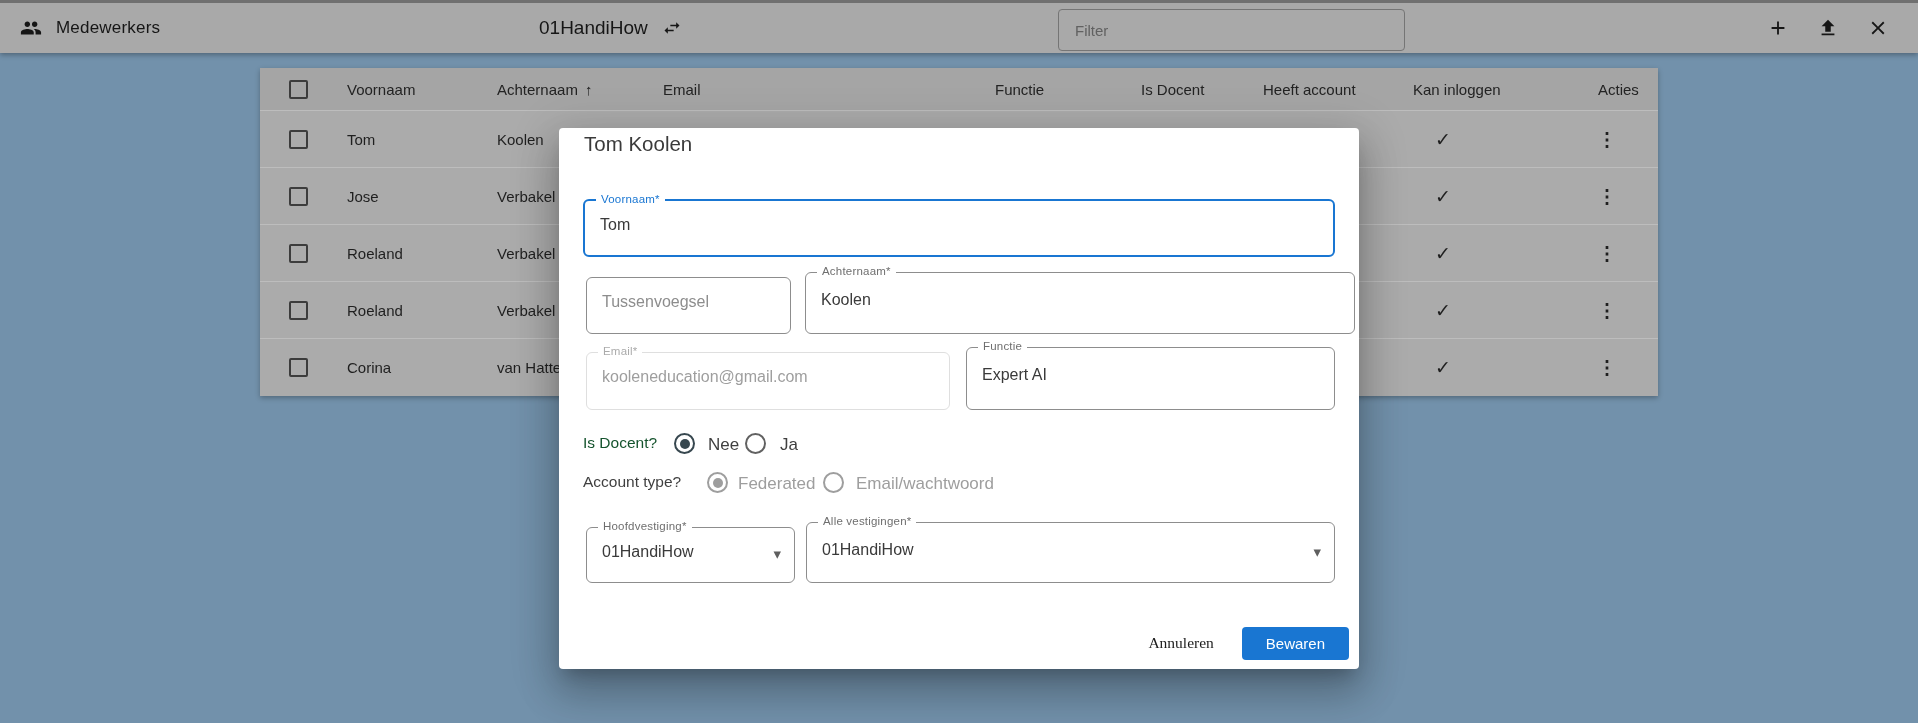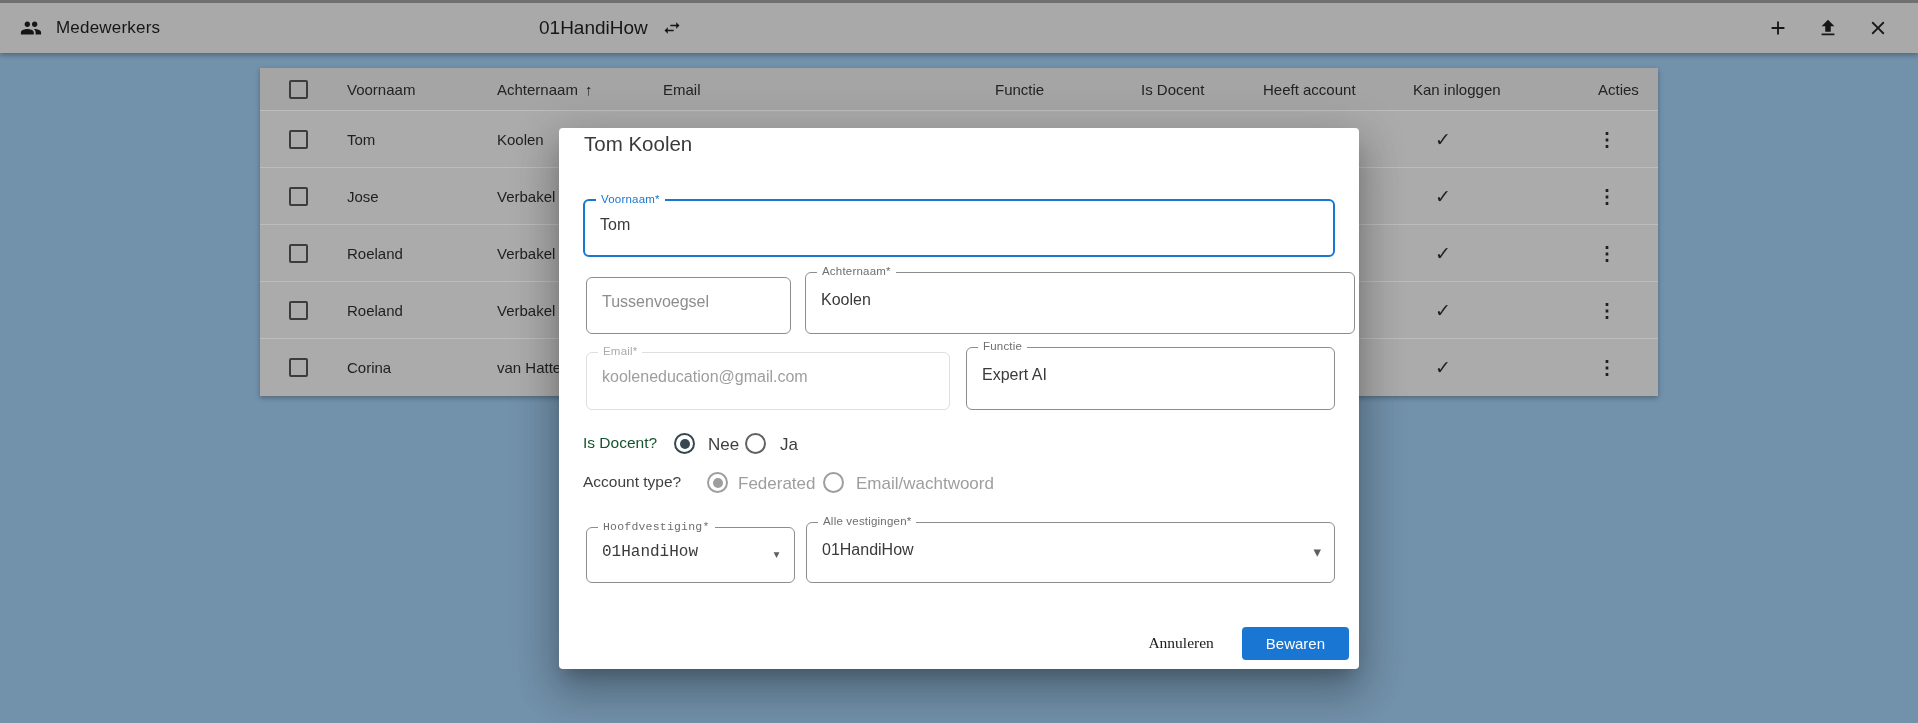--- a/index.html
+++ b/index.html
@@ -93,21 +93,21 @@
   .field.disabled .flabel { color:#ababab; }
   .field.disabled .fvalue { color:#9e9e9e; }
   .field .placeholder { color:#8d8d8d; }
   .caret { position:absolute; right:13px; top:17px; font-size:15px; color:#5f5f5f; }
 
   .f-voornaam   { left:24px;  top:71px;  width:752px; height:58px;padding-left:14px; }
   .f-tussen     { left:27px;  top:149px; width:205px; height:57px; }
   .f-achternaam { left:246px; top:144px; width:550px; height:62px; }
   .f-email      { left:27px;  top:224px; width:364px; height:58px; }
   .f-functie    { left:407px; top:219px; width:369px; height:63px; }
-  .f-hoofd      { left:27px;  top:399px; width:209px; height:56px;font-family:Liberation Mono, monospace; }
+  .f-hoofd      { left:27px;  top:399px; width:209px; height:56px; }
   .f-alle       { left:247px; top:394px; width:529px; height:61px; }
 
   .radio-row { position:absolute; left:0; width:100%; height:26px; }
   .rr-docent { top:304px; }
   .rr-account { top:343px; }
   .rr-label { position:absolute; left:24px; top:2px; font-size:15.5px; color:#14532d; }
   .rr-label.dis { color:#3f3f3f; }
   .radio { position:absolute; top:1px; width:21px; height:21px; border-radius:50%; border:2px solid #616161; }
   .radio.sel { border-color:#37474f; }
   .radio.sel::after { content:""; position:absolute; left:3.5px; top:3.5px; width:10px; height:10px; border-radius:50%; background:#37474f; }
@@ -138,20 +138,23 @@
 
   <div class="center-title">
     <span class="school">01HandiHow</span>
     <span>
       <svg class="icon-svg" style="width:20px;height:20px" viewBox="0 0 24 24">
           <path d="M6.99 11L3 15l3.99 4v-3H14v-2H6.99v-3zM21 9l-3.99-4v3H10v2h7.01v3L21 9z"></path>
         </svg>
     </span>
   </div>
 
+  <div class="filter-box">
+    <span class="ph">Filter</span>
+  </div>
 
   <div class="bar-actions">
     <span class="icon-btn">
       <svg class="icon-svg" viewBox="0 0 24 24">
           <path d="M19 13h-6v6h-2v-6H5v-2h6V5h2v6h6v2z"></path>
         </svg>
     </span>
     <span class="icon-btn">
       <svg class="icon-svg" viewBox="0 0 24 24">
           <path d="M9 16h6v-6h4l-7-7-7 7h4v6zm-4 2h14v2H5v-2z"></path>

